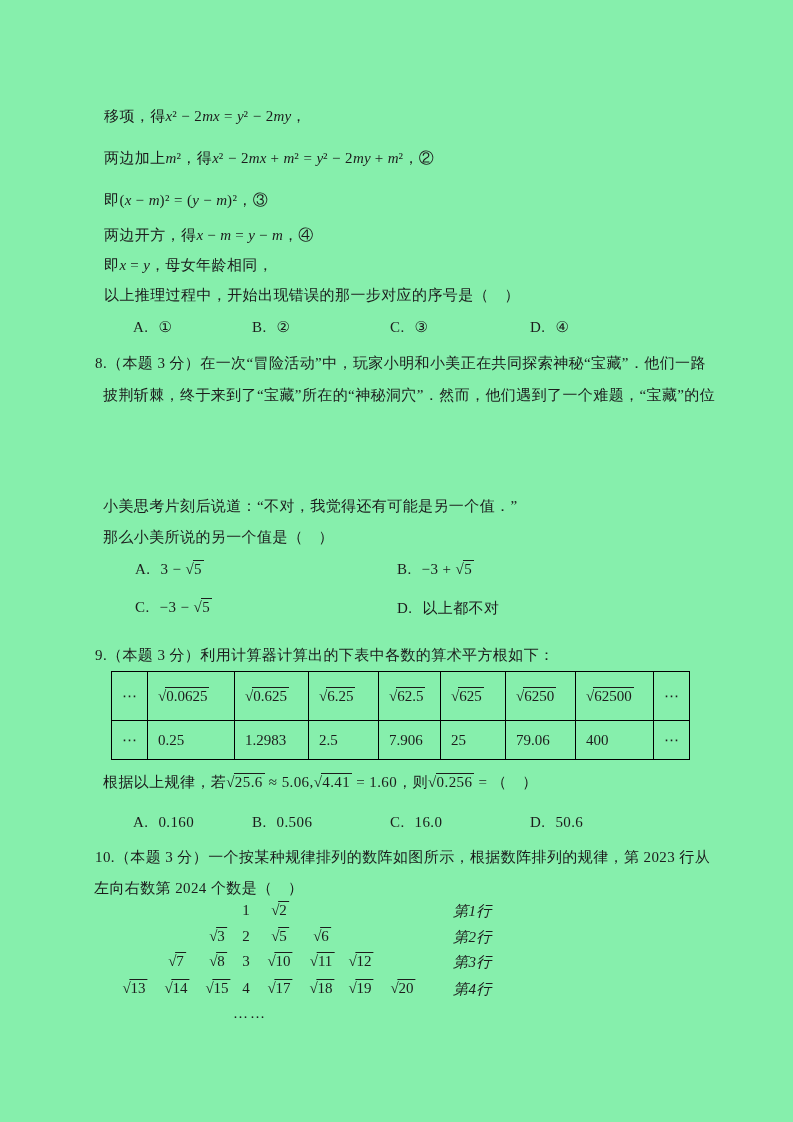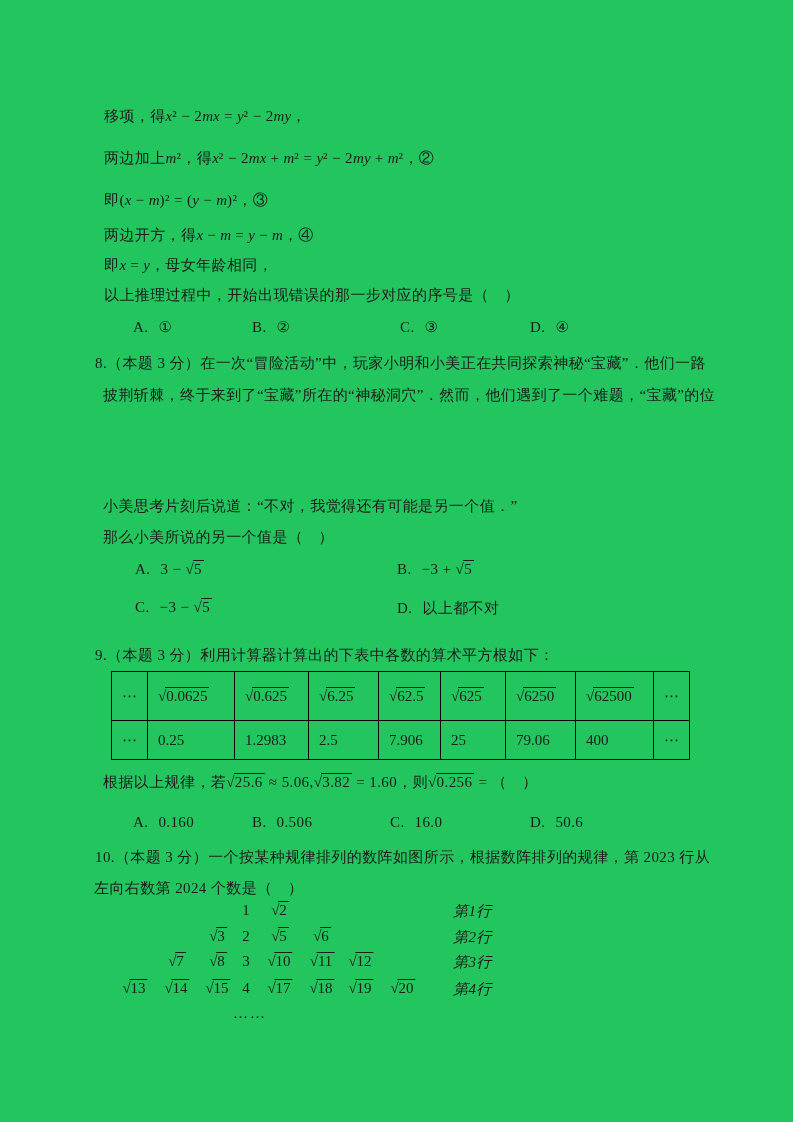--- a/index.html
+++ b/index.html
@@ -1,17 +1,17 @@
 <!DOCTYPE html>
 <html><head>
 <meta charset="utf-8">
 <style>
   html,body{margin:0;padding:0;background:#ffffff;}
   .page{
-    position:relative;width:793px;height:1122px;background:#22c55e;overflow:hidden;
+    position:relative;width:793px;height:1122px;background:#86efac;overflow:hidden;
     font-family:"Liberation Serif","DejaVu Serif",serif;
     font-size:15px;color:#1c1c1c;
   }
   .line{position:absolute;white-space:nowrap;letter-spacing:0.4px;line-height:20px;}
   .line i{font-style:italic;letter-spacing:0;}
   
   .sq{white-space:nowrap;}
   .sq .ov{border-top:1.4px solid #1c1c1c;padding:0 2px 0 1px;margin-left:-1px;}
   
   .optrow{position:absolute;left:0;width:100%;height:26px;}
@@ -39,21 +39,21 @@
   <div class="line" style="left:104px;top:106px">移项，得<i>x</i>² − 2<i>m</i><i>x</i> = <i>y</i>² − 2<i>m</i><i>y</i>，</div>
   <div class="line" style="left:104px;top:148px">两边加上<i>m</i>²，得<i>x</i>² − 2<i>m</i><i>x</i> + <i>m</i>² = <i>y</i>² − 2<i>m</i><i>y</i> + <i>m</i>²，②</div>
   <div class="line" style="left:104px;top:190px">即(<i>x</i> − <i>m</i>)² = (<i>y</i> − <i>m</i>)²，③</div>
   <div class="line" style="left:104px;top:225px">两边开方，得<i>x</i> − <i>m</i> = <i>y</i> − <i>m</i>，④</div>
   <div class="line" style="left:104px;top:255px">即<i>x</i> = <i>y</i>，母女年龄相同，</div>
   <div class="line" style="left:104px;top:285px">以上推理过程中，开始出现错误的那一步对应的序号是（　）</div>
 
   <div class="optrow" style="top:318px">
     <span class="opt" style="left:133px"><span class="olabel">A.</span><span>①</span></span>
     <span class="opt" style="left:252px"><span class="olabel">B.</span><span>②</span></span>
-    <span class="opt" style="left:400px"><span class="olabel">C.</span><span>③</span></span>
+    <span class="opt" style="left:390px"><span class="olabel">C.</span><span>③</span></span>
     <span class="opt" style="left:530px"><span class="olabel">D.</span><span>④</span></span>
   </div>
 
   <div class="line" style="left:95px;top:353px">8.（本题 3 分）在一次“冒险活动”中，玩家小明和小美正在共同探索神秘“宝藏”．他们一路</div>
   <div class="line" style="left:103px;top:385px">披荆斩棘，终于来到了“宝藏”所在的“神秘洞穴”．然而，他们遇到了一个难题，“宝藏”的位</div>
   <div class="line" style="left:103px;top:527px">那么小美所说的另一个值是（　）</div>
   <div class="line" style="left:103px;top:496px">小美思考片刻后说道：“不对，我觉得还有可能是另一个值．”</div>
 
   <div class="optrow" style="top:561px">
     <span class="opt" style="left:135px"><span class="olabel">A.</span><span>3 − <span class="sq">√<span class="ov">5</span></span></span></span>
@@ -97,21 +97,21 @@
       <td>2.5</td>
       <td>7.906</td>
       <td>25</td>
       <td>79.06</td>
       <td>400</td>
       <td class="dots">⋯</td>
     </tr>
   </tbody>
     </table>
 
-  <div class="line" style="left:103px;top:772px">根据以上规律，若<span class="sq">√<span class="ov">25.6</span></span> ≈ 5.06,<span class="sq">√<span class="ov">3.82</span></span> = 1.60，则<span class="sq">√<span class="ov">0.256</span></span> = （　）</div>
+  <div class="line" style="left:103px;top:772px">根据以上规律，若<span class="sq">√<span class="ov">25.6</span></span> ≈ 5.06,<span class="sq">√<span class="ov">4.41</span></span> = 1.60，则<span class="sq">√<span class="ov">0.256</span></span> = （　）</div>
 
   <div class="optrow" style="top:814px">
     <span class="opt" style="left:133px"><span class="olabel">A.</span><span>0.160</span></span>
     <span class="opt" style="left:252px"><span class="olabel">B.</span><span>0.506</span></span>
     <span class="opt" style="left:390px"><span class="olabel">C.</span><span>16.0</span></span>
     <span class="opt" style="left:530px"><span class="olabel">D.</span><span>50.6</span></span>
   </div>
 
   <div class="line" style="left:95px;top:847px">10.（本题 3 分）一个按某种规律排列的数阵如图所示，根据数阵排列的规律，第 2023 行从</div>
   <div class="line" style="left:94px;top:878px">左向右数第 2024 个数是（　）</div>

